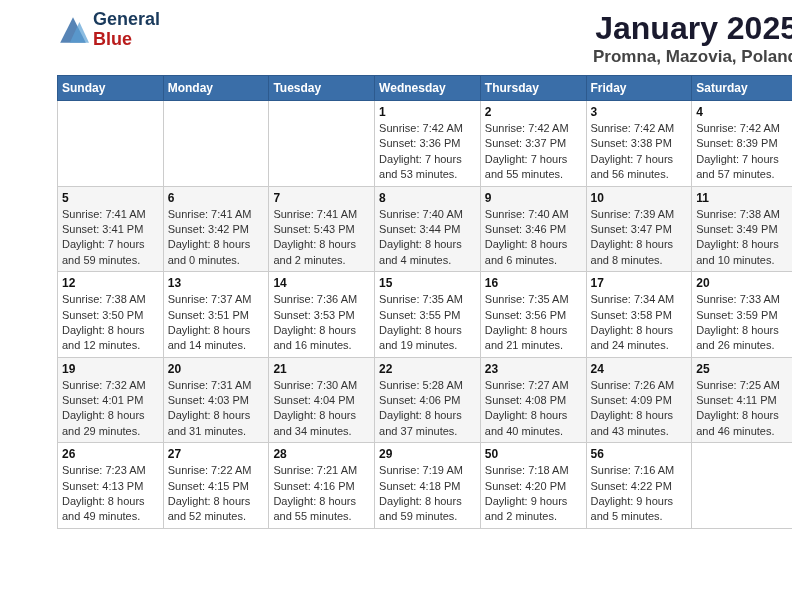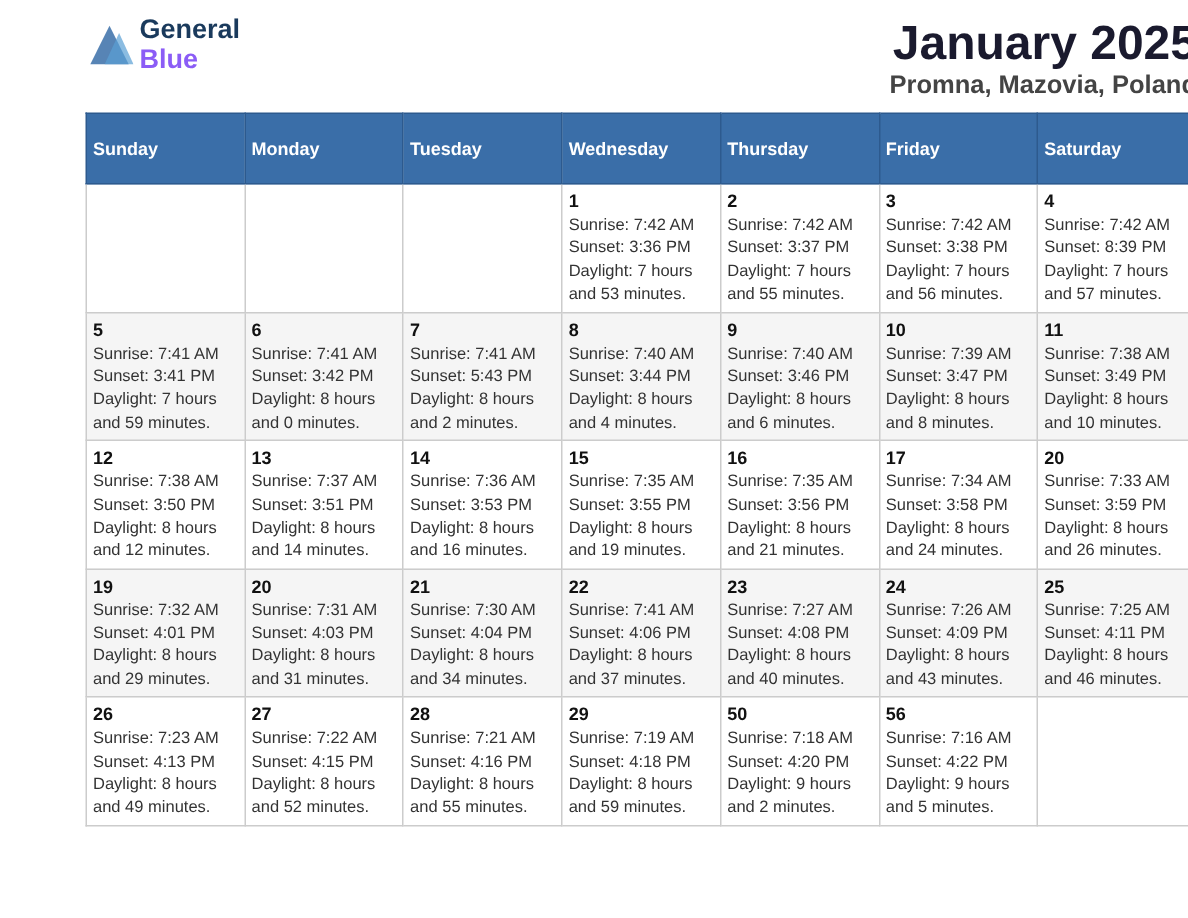--- a/index.html
+++ b/index.html
@@ -28,21 +28,21 @@
       align-items: center;
       gap: 4px;
     }
     .logo-text {
       font-size: 18px;
       font-weight: bold;
       color: #1a3a5c;
       line-height: 1.1;
     }
     .logo-text span {
-      color: #8b5cf6;
+      color: #b91c1c;
     }
     .logo-icon {
       width: 32px;
       height: 32px;
     }
     .title-block {
       text-align: right;
     }
     .title-block h1 {
       font-size: 32px;
@@ -57,21 +57,21 @@
     .calendar {
       width: 100%;
       border-collapse: collapse;
       table-layout: fixed;
     }
     .calendar thead tr th {
       background: #3a6ea8;
       color: #fff;
       font-size: 12px;
       font-weight: bold;
-      padding: 16px 4px;
+      padding: 5px 4px;
       border: 1px solid #2d5a8e;
       text-align: left;
     }
     .calendar tbody tr td {
       border: 1px solid #ccc;
       vertical-align: top;
       padding: 4px 4px 3px 4px;
       font-size: 9.5px;
       color: #222;
       height: 85px;
@@ -260,21 +260,21 @@
 Daylight: 8 hours and 31 minutes.</div>
           </td>
           <td>
             <div class="cell-day">21</div>
             <div class="cell-info">Sunrise: 7:30 AM
 Sunset: 4:04 PM
 Daylight: 8 hours and 34 minutes.</div>
           </td>
           <td>
             <div class="cell-day">22</div>
-            <div class="cell-info">Sunrise: 7:41 AM
+            <div class="cell-info">Sunrise: 5:28 AM
 Sunset: 4:06 PM
 Daylight: 8 hours and 37 minutes.</div>
           </td>
           <td>
             <div class="cell-day">23</div>
             <div class="cell-info">Sunrise: 7:27 AM
 Sunset: 4:08 PM
 Daylight: 8 hours and 40 minutes.</div>
           </td>
           <td>

